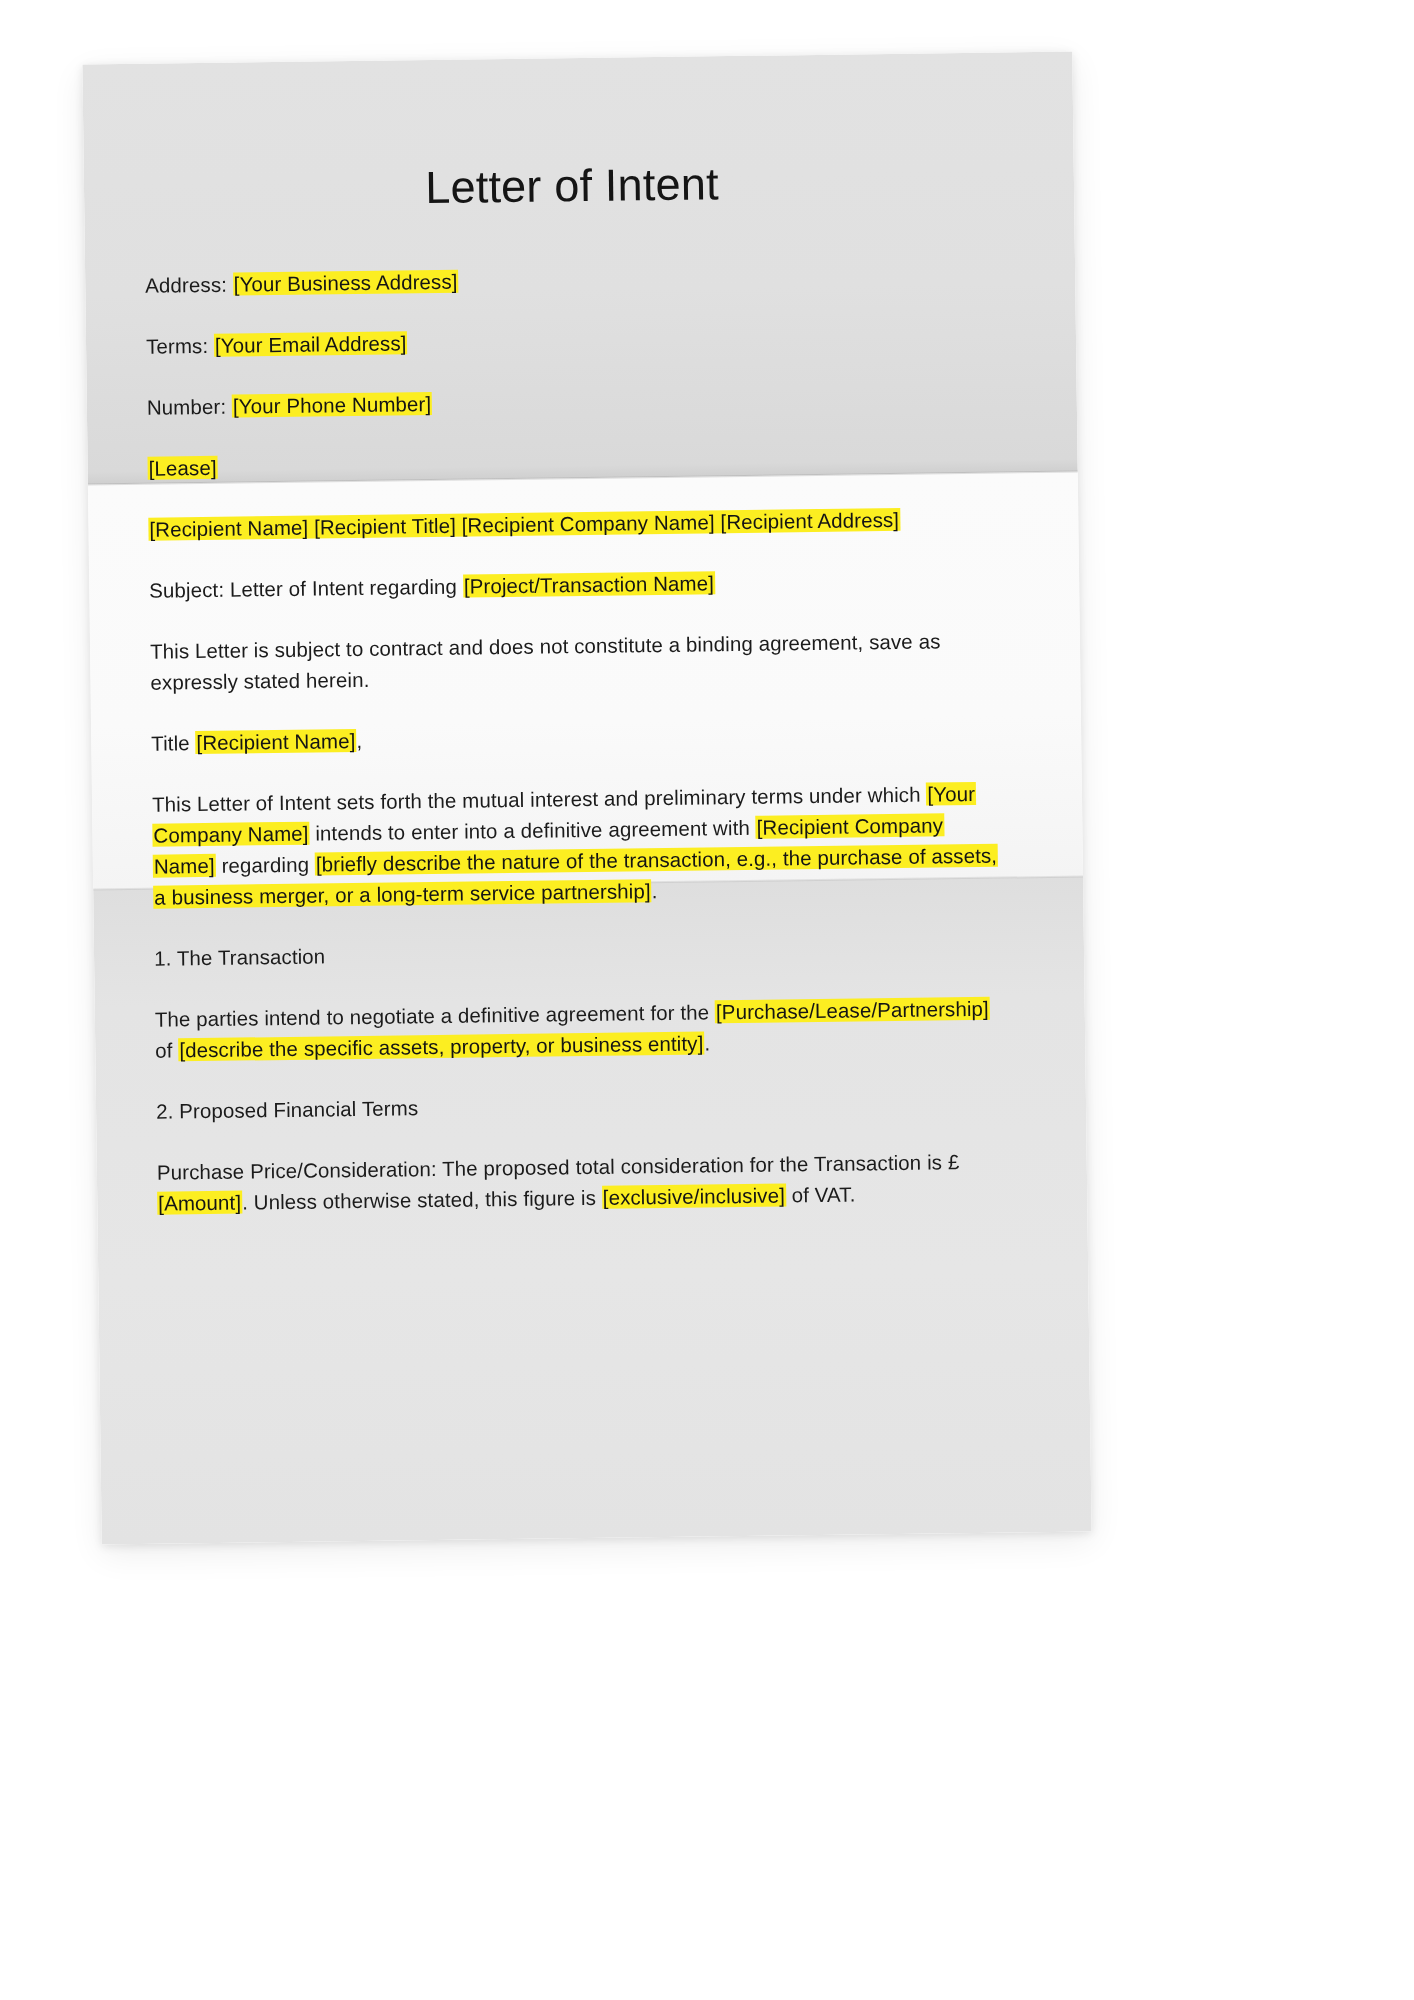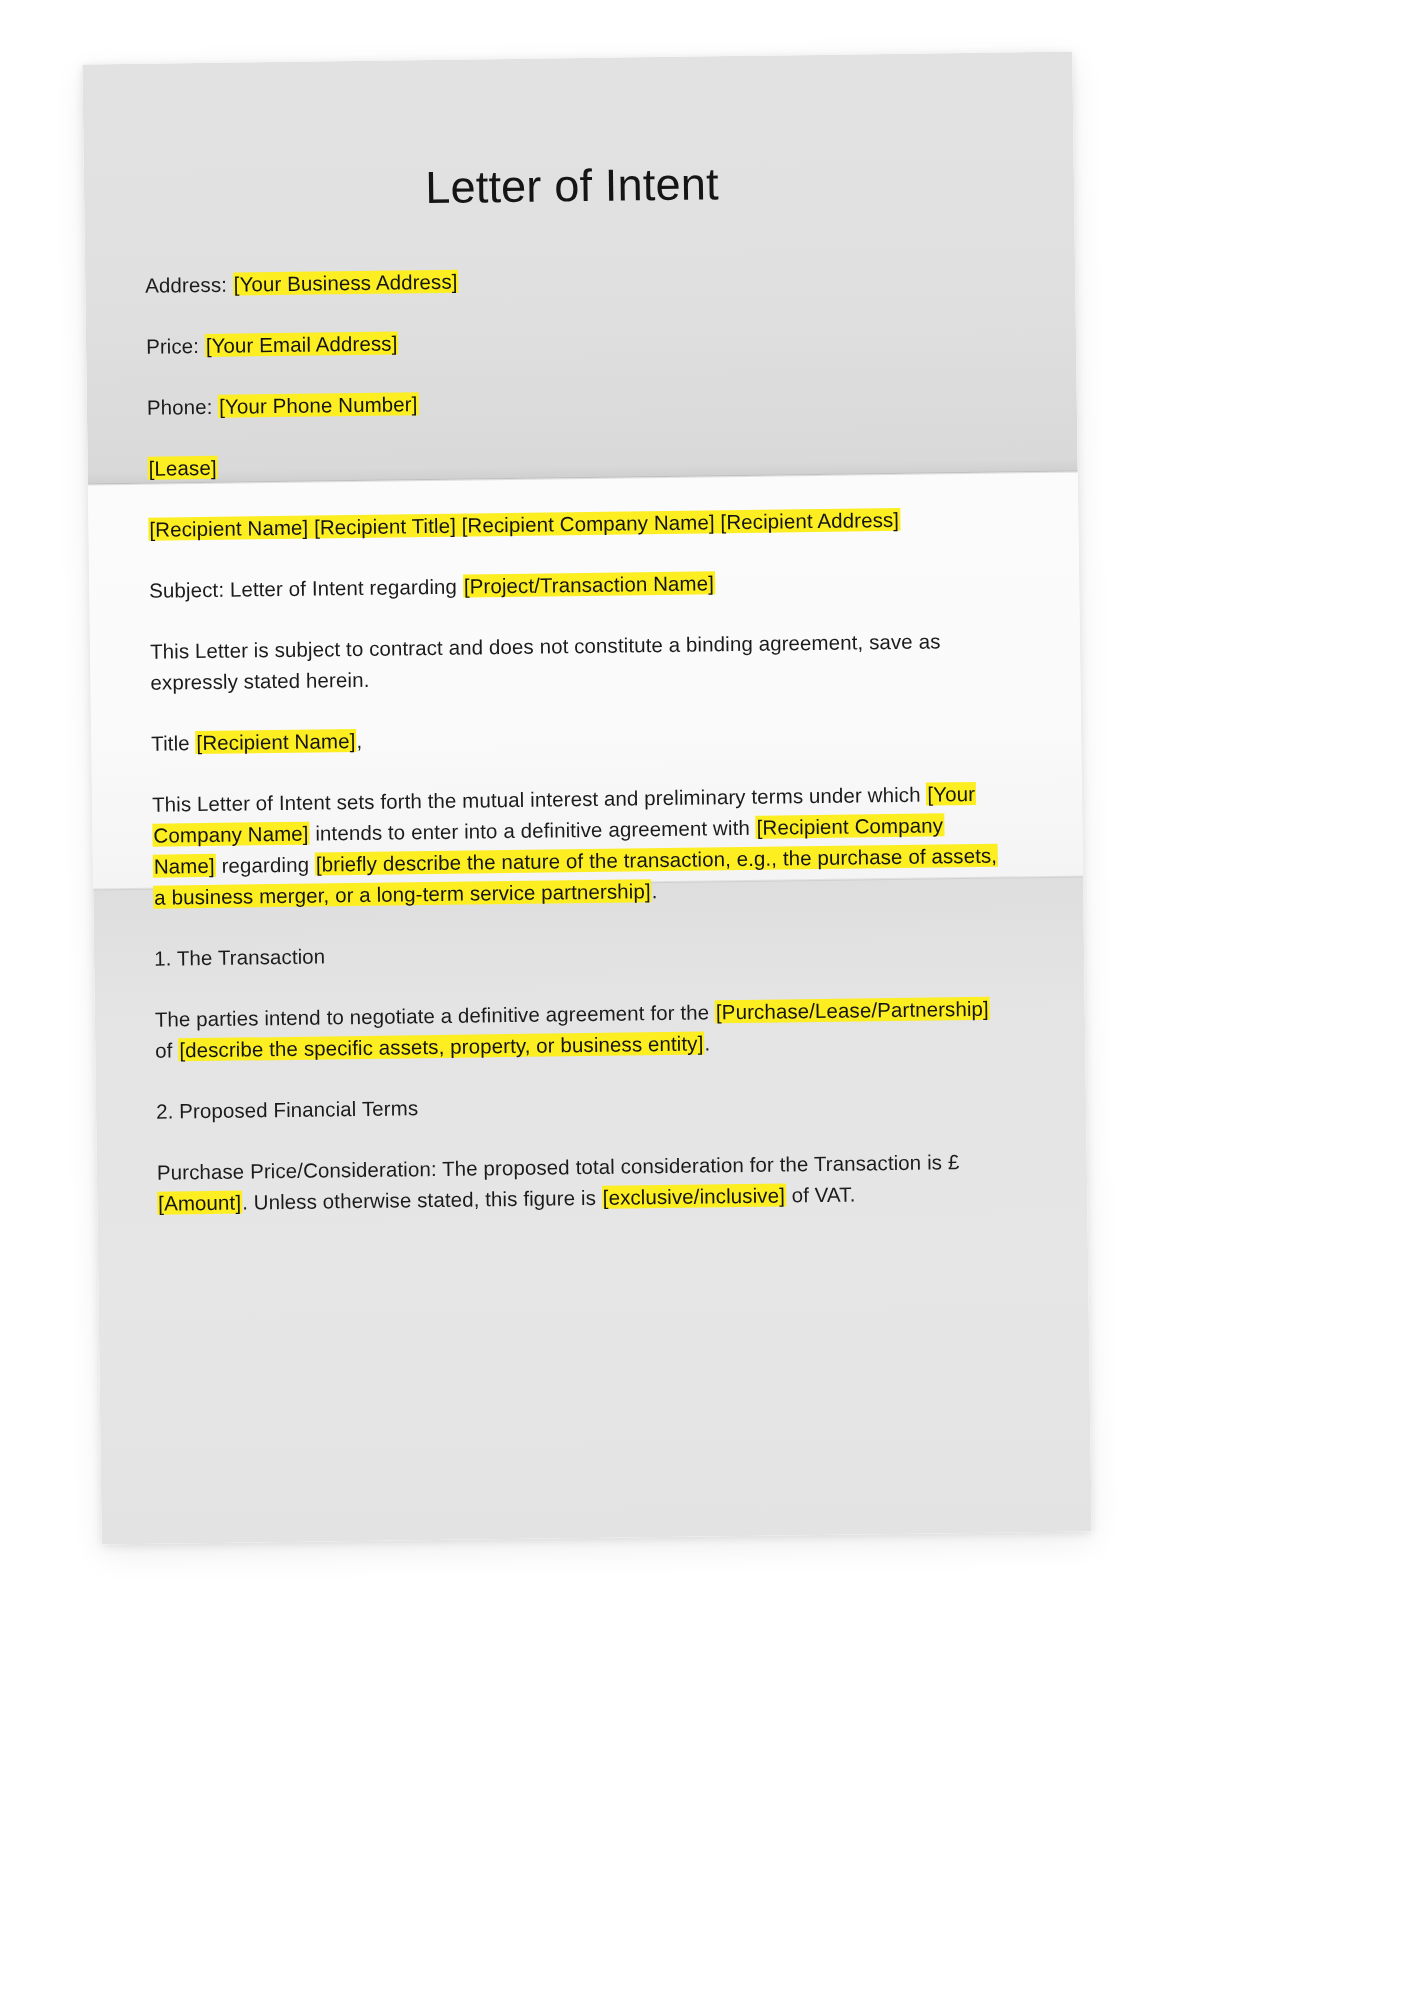--- a/index.html
+++ b/index.html
@@ -72,25 +72,25 @@
     <div class="content">
 
       <h1 class="doc-title">Letter of Intent</h1>
 
       <div class="gap-title"></div>
 
       <p class="para"><span>Address: </span><mark class="hl">[Your Business Address]</mark></p>
 
       <div class="gap"></div>
 
-      <p class="para"><span>Price: </span><mark class="hl">[Your Email Address]</mark></p>
+      <p class="para"><span>Terms: </span><mark class="hl">[Your Email Address]</mark></p>
 
       <div class="gap"></div>
 
-      <p class="para"><span>Phone: </span><mark class="hl">[Your Phone Number]</mark></p>
+      <p class="para"><span>Number: </span><mark class="hl">[Your Phone Number]</mark></p>
 
       <div class="gap"></div>
 
       <p class="para"><mark class="hl">[Lease]</mark></p>
 
       <div class="gap"></div>
 
       <p class="para"><mark class="hl">[Recipient Name] [Recipient Title] [Recipient Company Name] [Recipient Address]</mark></p>
 
       <div class="gap"></div>

